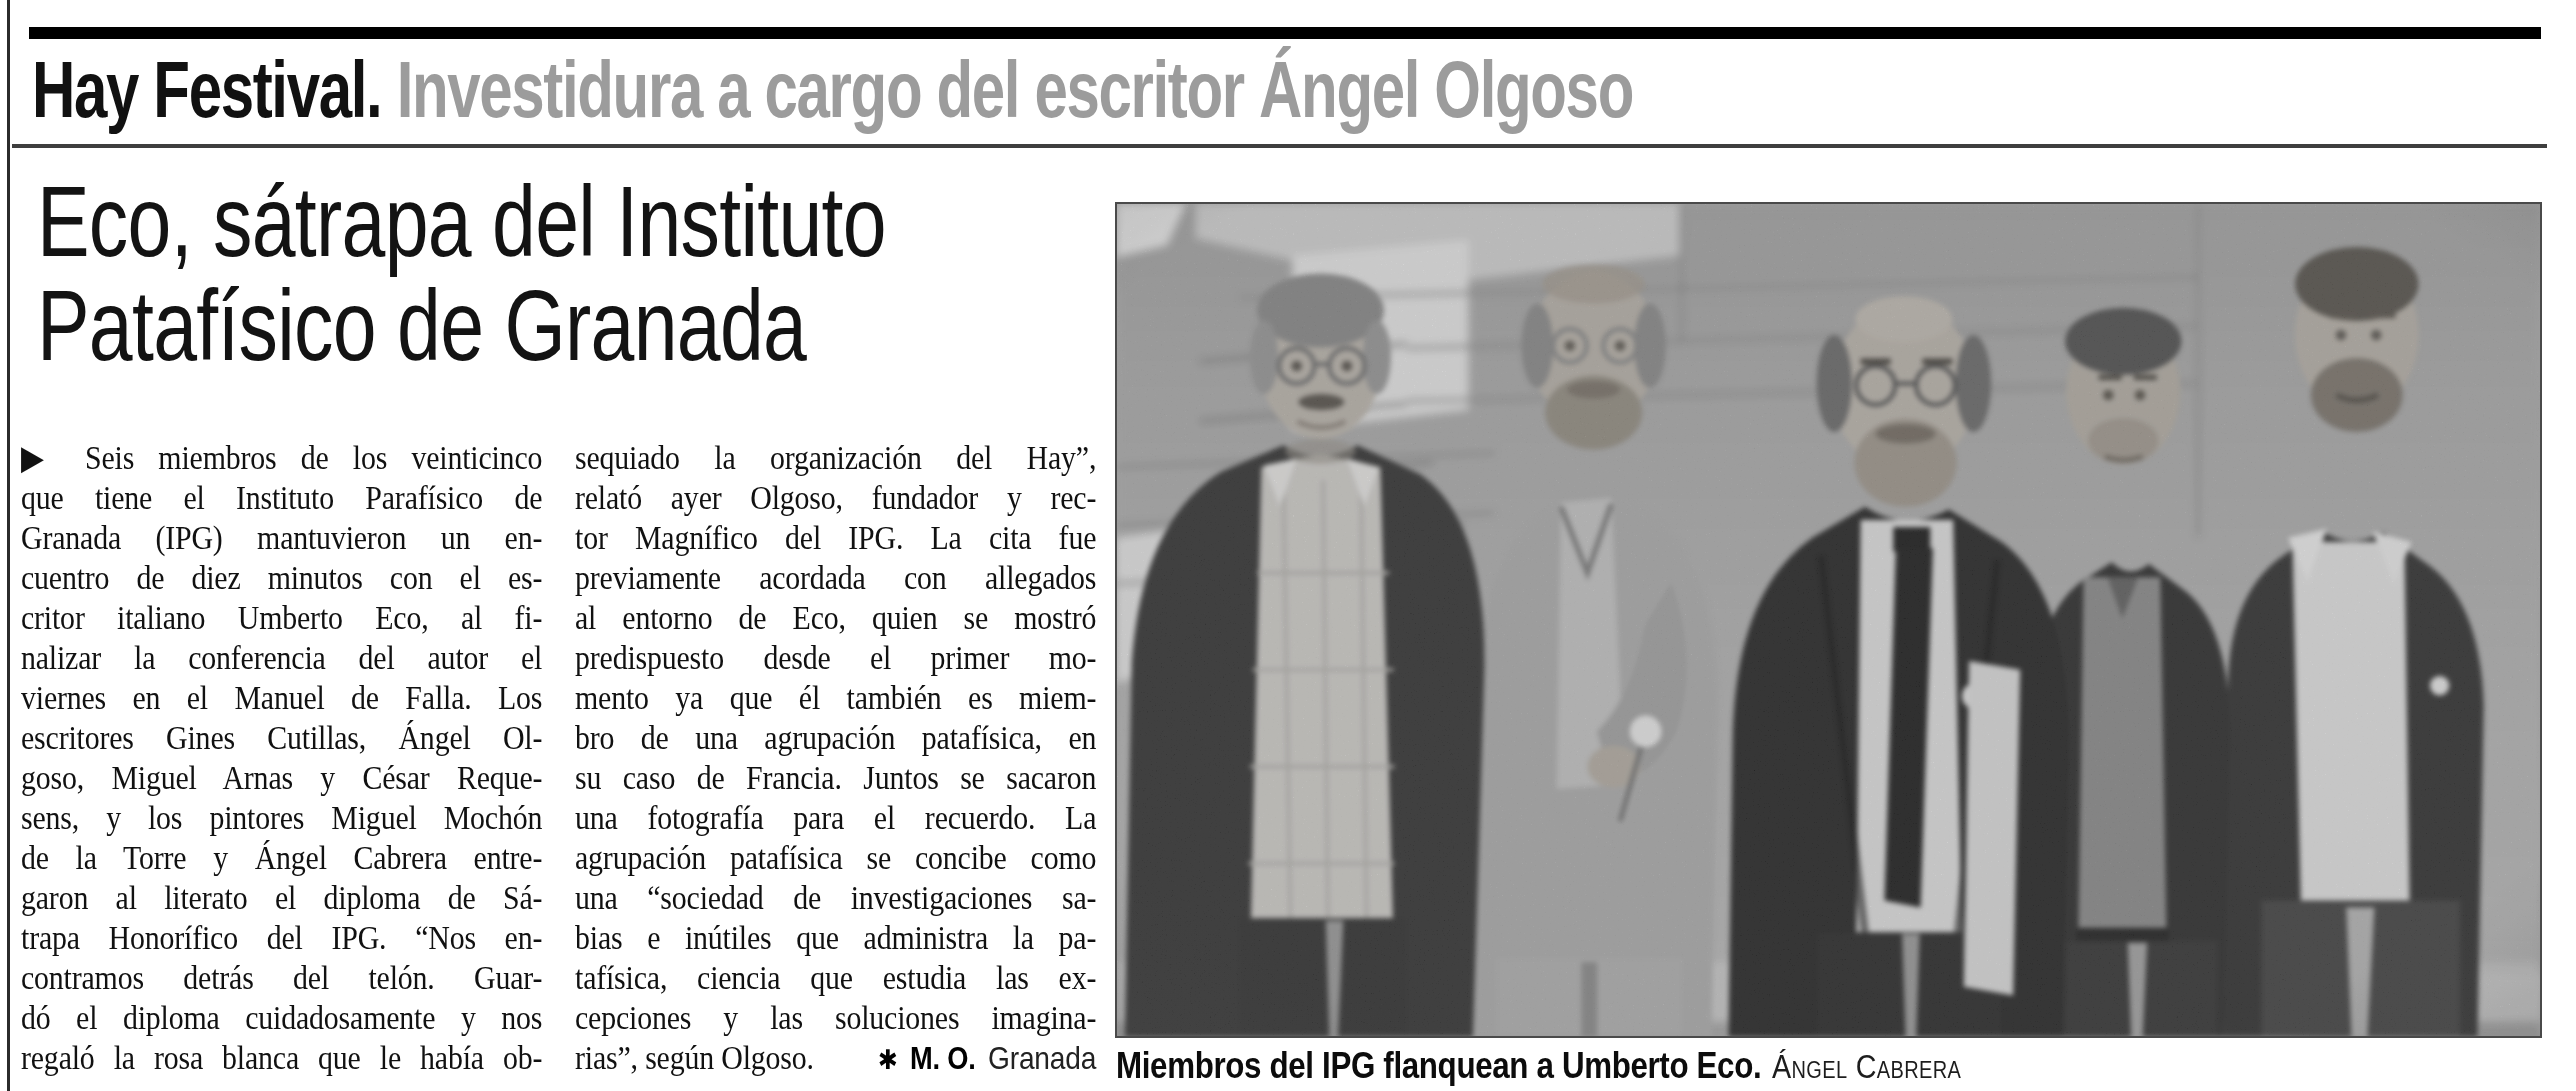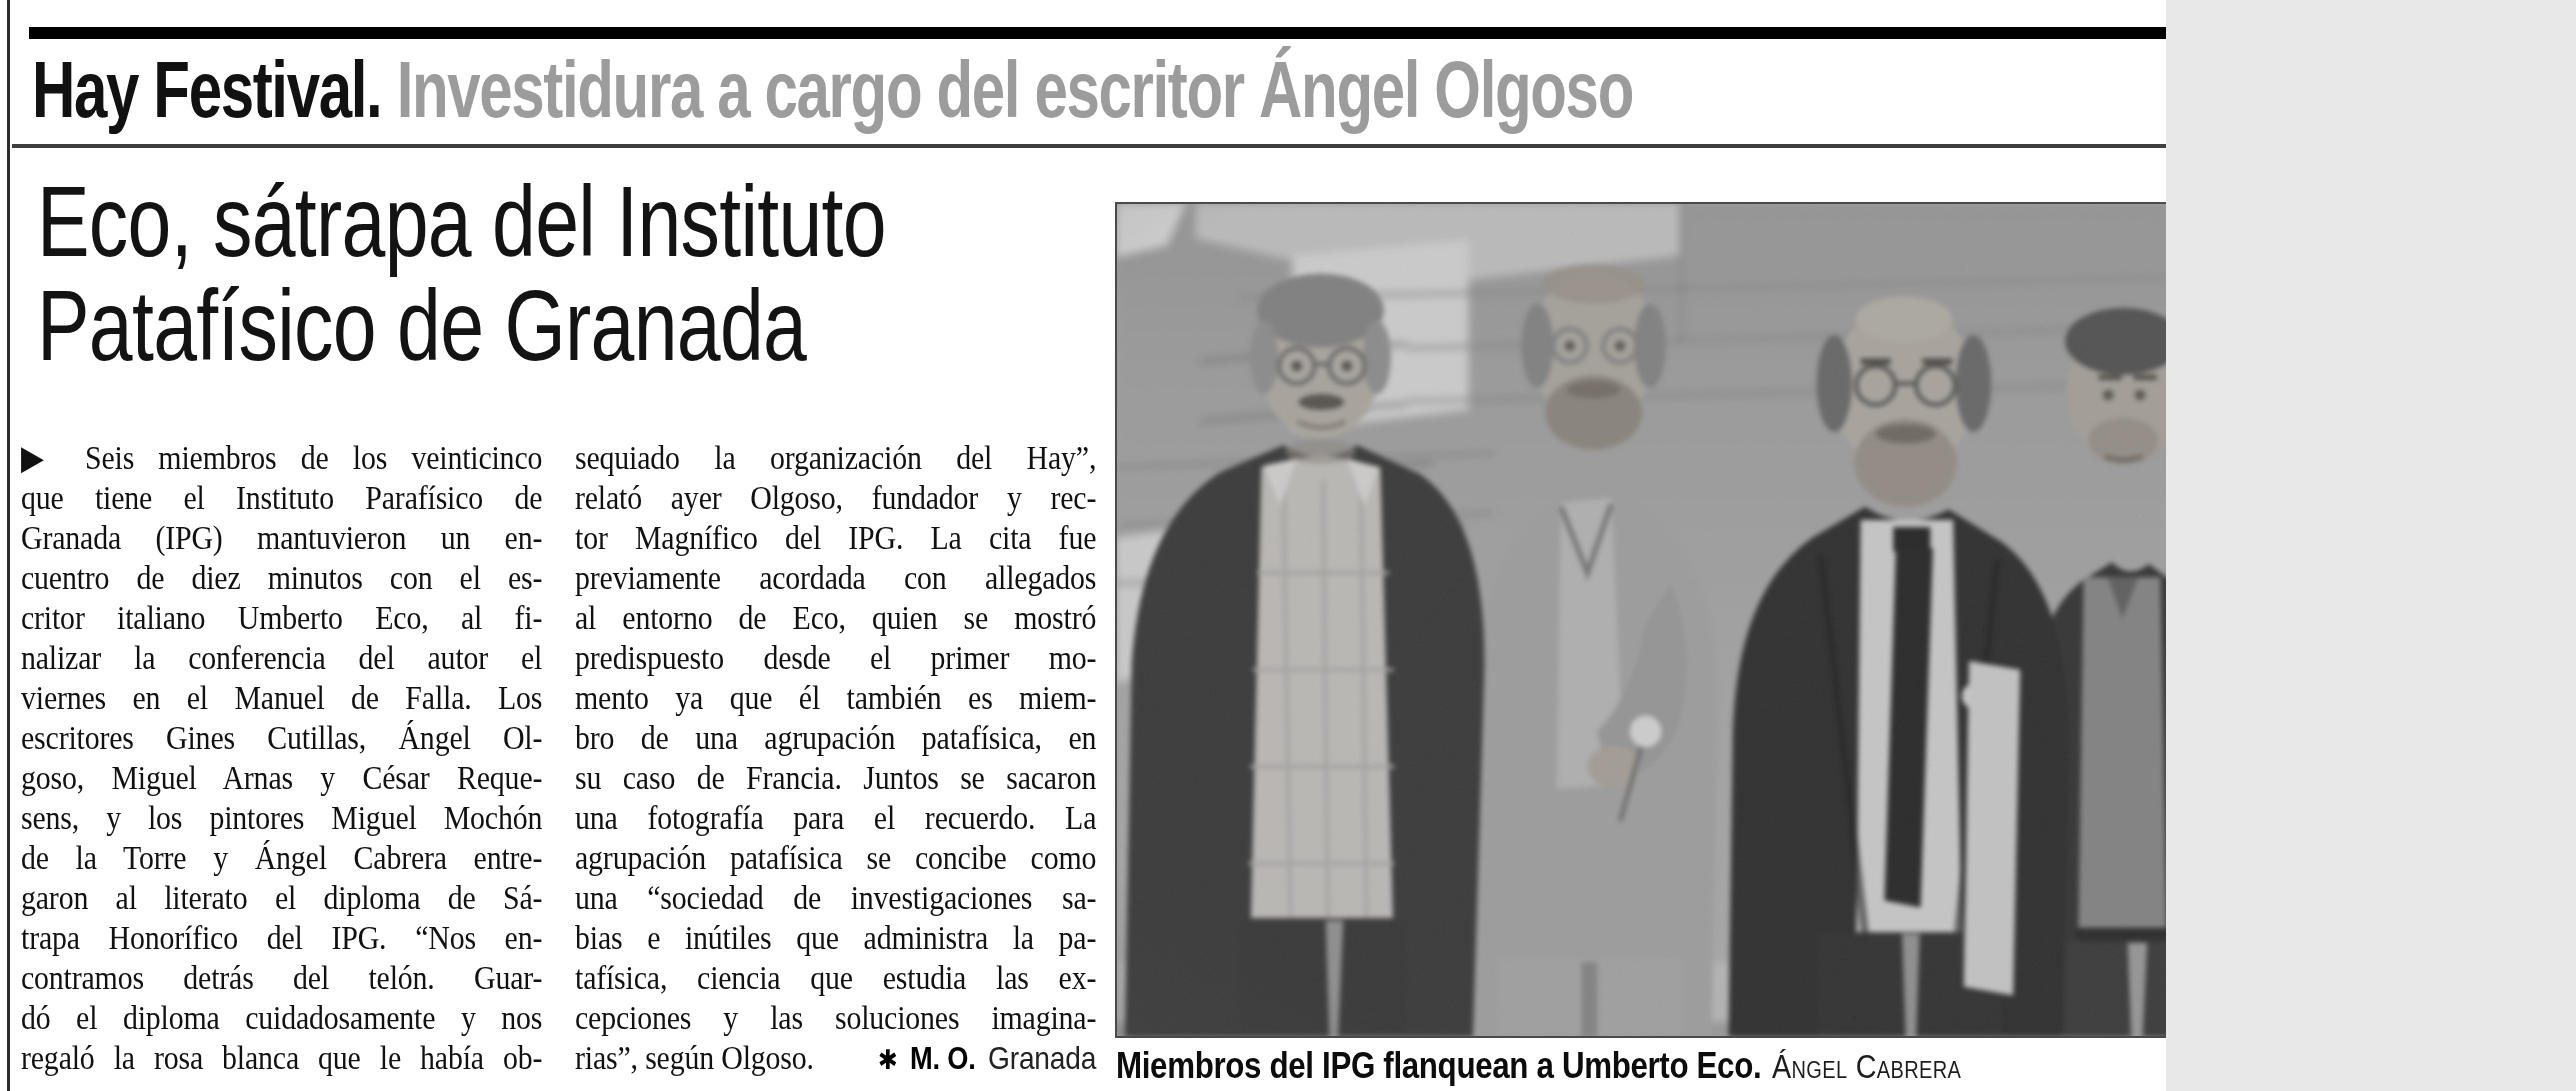--- a/index.html
+++ b/index.html
@@ -1,16 +1,16 @@
 <!DOCTYPE html>
 <html style="--paper: #ffffff; --ink: #111111; --bar: #000000; --rule: #3e3e3e; --kicker_gray: #9c9c9c;font-size:14px"><head>
 <meta charset="utf-8">
 <style>
   html,body{margin:0;padding:0;background:#e8e8e8;}
-  .page{position:relative;width:2166px;height:1092px;background:var(--paper,#fff);overflow:hidden;
+  .page{position:relative;width:2576px;height:1092px;background:var(--paper,#fff);overflow:hidden;
         font-family:"Liberation Serif","DejaVu Serif",serif;color:var(--ink,#111);}
   .edge-rule{position:absolute;left:7px;top:0;width:2.6px;height:1092px;background:#2b2b2b;}
   .section-bar{position:absolute;left:29px;top:27px;width:2512px;height:11.5px;background:var(--bar,#000);}
   .masthead{position:absolute;left:32px;top:44px;white-space:nowrap;
             font-family:"Liberation Sans","DejaVu Sans",sans-serif;font-weight:bold;
             font-size:79px;line-height:92px;letter-spacing:-1.8px;
             transform:scaleX(0.76);transform-origin:0 0;}
   .kicker{color:var(--ink,#111);}
   .kicker-sub{color:var(--kicker_gray,#9c9c9c);}
   .head-rule{position:absolute;left:11.5px;top:144px;width:2535px;height:3.5px;background:var(--rule,#3e3e3e);}

